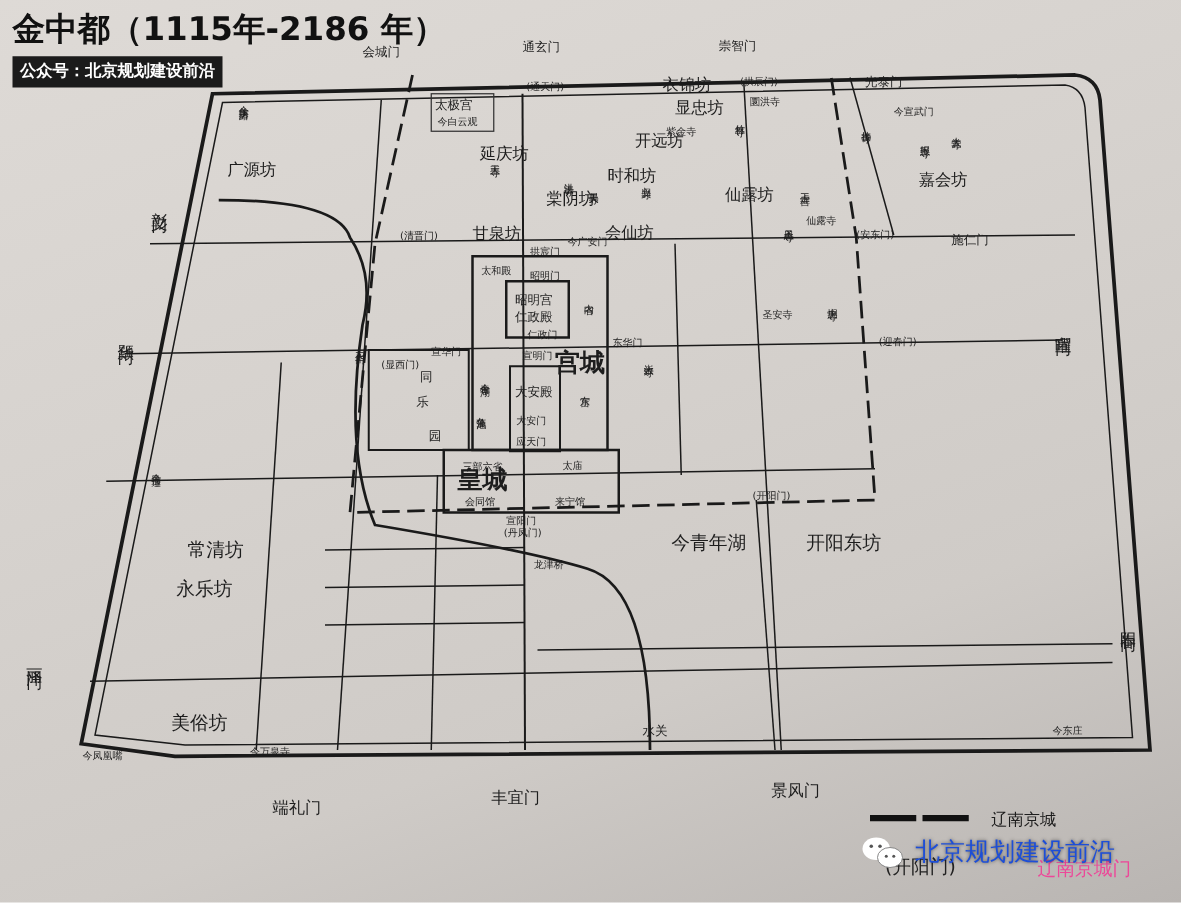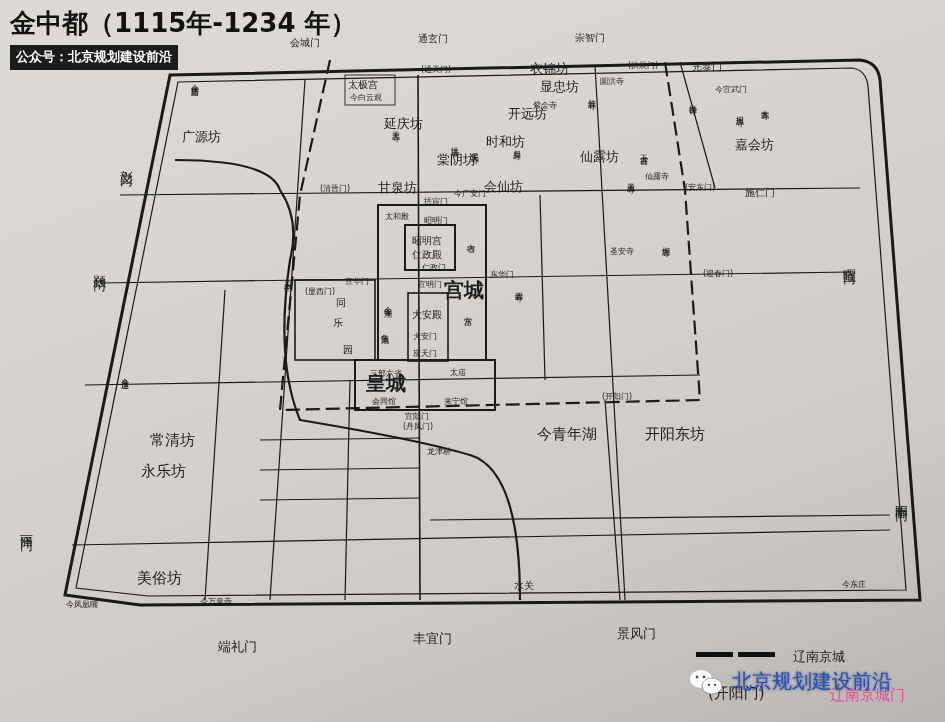--- a/index.html
+++ b/index.html
@@ -17,21 +17,21 @@
   .xl{font-size:20px;font-weight:bold;}
   .v{writing-mode:vertical-rl;letter-spacing:1px;}
   .gate{font-size:13px;}
   .wm{position:absolute;left:688px;top:668px;display:flex;gap:8px;color:#1d4ed8;font-size:20px;text-shadow:0 0 3px rgba(0,0,0,.6);}
   .wm-icon{width:36px;height:28px;position:relative;}
   .legend-bar{position:absolute;height:5px;background:#111;}
 </style>
 </head>
 <body>
 
-<div class="title">金中都（1115年-1234 年）</div>
+<div class="title">金中都（1115年-2186 年）</div>
 <div class="badge">公众号：北京规划建设前沿</div>
 
 <svg class="map" width="945" height="722" viewBox="0 0 945 722">
   <g fill="none" stroke="#1a1a1a">
 
     <path d="M170 75 L860 60 Q878 62 880 80 L920 600 L140 605 L65 595 Z" stroke-width="3"></path>
     <path d="M178 82 L852 68 Q866 70 868 86 L906 590 L148 596 L76 588 Z" stroke-width="1.2"></path>
 
     <path d="M330 60 L300 195 L280 410 L700 400 L685 190 L665 62" stroke-width="2.2" stroke-dasharray="14 6"></path>
 
@@ -64,33 +64,33 @@
   <g fill="none" stroke="#333" stroke-width="1">
     <rect x="345" y="75" width="50" height="30"></rect>
   </g>
 </svg>
 
 <div class="lbl s" style="left:290px;top:38px">会城门</div>
 <div class="lbl s" style="left:418px;top:34px">通玄门</div>
 <div class="lbl s" style="left:575px;top:33px">崇智门</div>
 <div class="lbl s" style="left:692px;top:62px">光泰门</div>
 <div class="lbl xs" style="left:421px;top:66px">(通天门)</div>
-<div class="lbl xs" style="left:628px;top:62px">(拱辰门)</div>
+<div class="lbl xs" style="left:592px;top:62px">(拱辰门)</div>
 <div class="lbl xs" style="left:715px;top:86px">今宣武门</div>
 
 <div class="lbl gate v" style="left:120px;top:160px">彰义门</div>
 <div class="lbl gate v" style="left:93px;top:265px">颢华门</div>
 <div class="lbl gate v" style="left:20px;top:525px">丽泽门</div>
 
-<div class="lbl s" style="left:745px;top:188px">施仁门</div>
+<div class="lbl s" style="left:761px;top:188px">施仁门</div>
 <div class="lbl gate v" style="left:843px;top:258px">宣曜门</div>
 <div class="lbl gate v" style="left:895px;top:495px">阳春门</div>
 
 <div class="lbl m" style="left:218px;top:640px">端礼门</div>
-<div class="lbl m" style="left:413px;top:632px">丰宜门</div>
+<div class="lbl m" style="left:393px;top:632px">丰宜门</div>
 <div class="lbl m" style="left:617px;top:627px">景风门</div>
 
 <div class="lbl xs" style="left:320px;top:185px">(清晋门)</div>
 <div class="lbl xs" style="left:685px;top:184px">(安东门)</div>
 <div class="lbl xs" style="left:703px;top:270px">(迎春门)</div>
 <div class="lbl xs" style="left:602px;top:393px">(开阳门)</div>
 <div class="lbl xs v" style="left:283px;top:275px">玉华门</div>
 <div class="lbl xs" style="left:305px;top:288px">(显西门)</div>
 <div class="lbl xs" style="left:345px;top:278px">宣华门</div>
 <div class="lbl xs" style="left:490px;top:271px">东华门</div>

